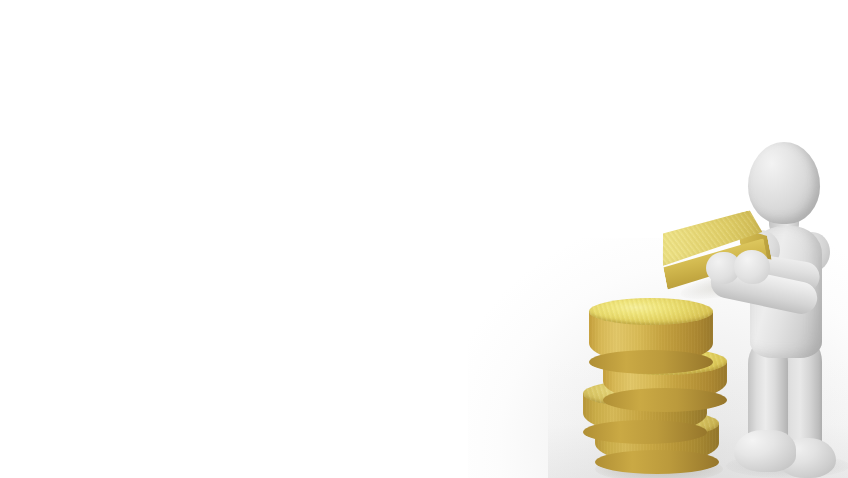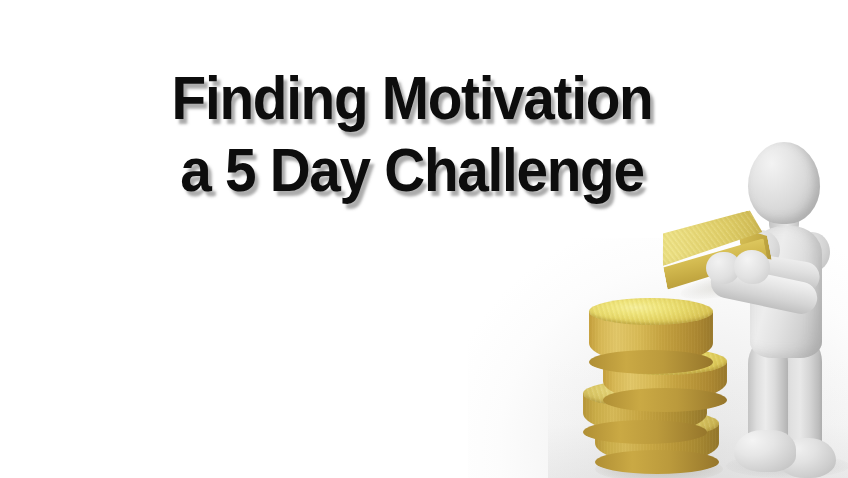--- a/index.html
+++ b/index.html
@@ -376,24 +376,20 @@
   }
 </style>
 </head>
 <body>
 
 <div id="canvas">
 
   <div class="floor-shade"></div>
   <div class="floor-shade2"></div>
 
-  <div class="headline">
-    <span class="line">Finding Motivation</span>
-    <span class="line">a 5 Day Challenge</span>
-  </div>
 
   <div id="stack">
     <div class="stack-shadow"></div>
 
     <div class="coin dim" id="coin1">
       <div class="side-bottom"></div>
       <div class="side"></div>
       <div class="top"></div>
     </div>
 

